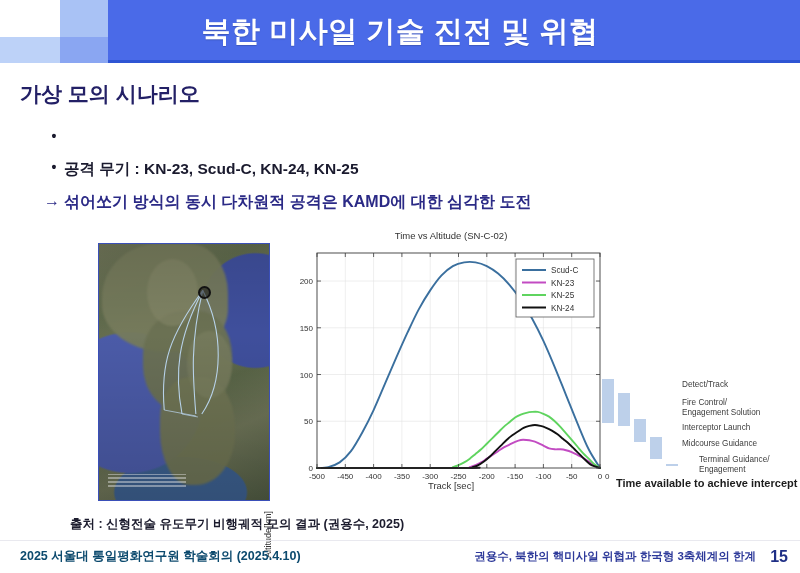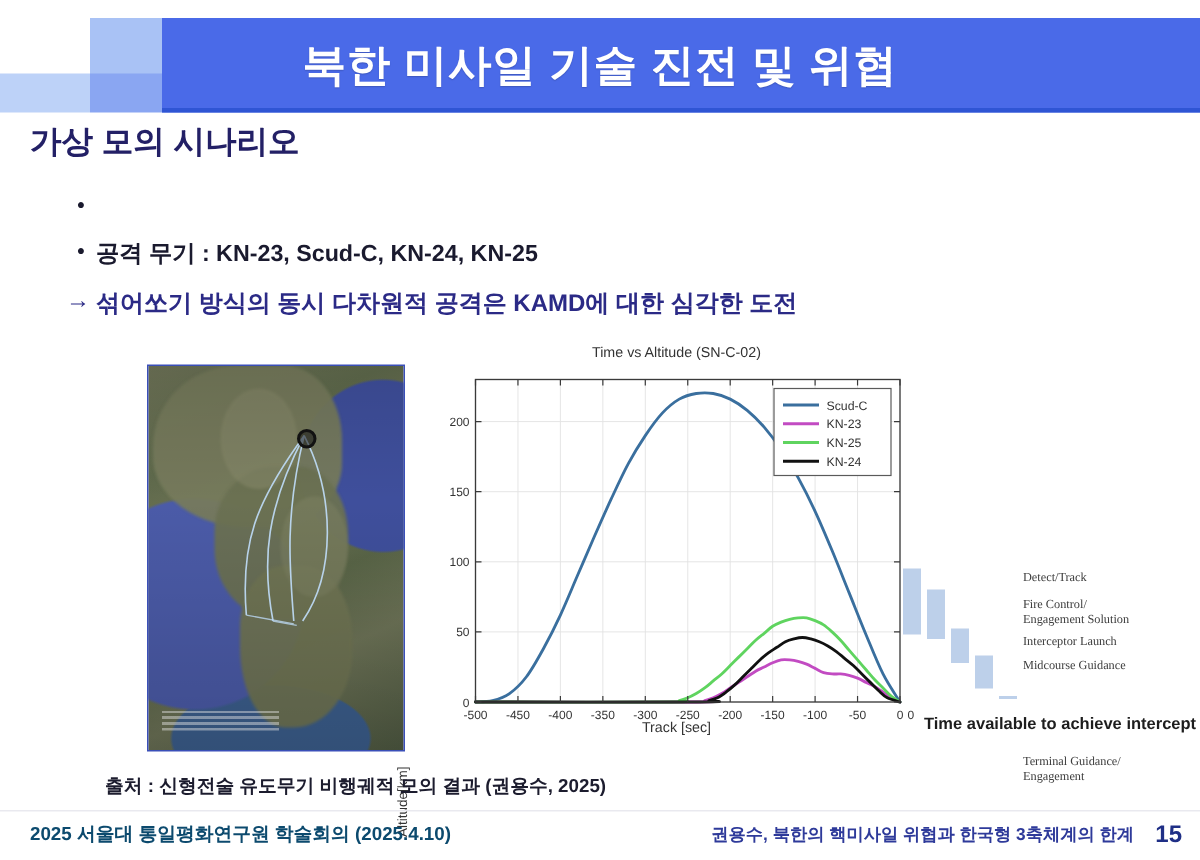--- a/index.html
+++ b/index.html
@@ -3,21 +3,21 @@
 <meta charset="utf-8">
 <style>
   html,body{margin:0;padding:0;}
   body{
     width:800px;height:573px;position:relative;overflow:hidden;
     background:#ffffff;
     font-family:"Liberation Sans","DejaVu Sans",sans-serif;
   }
 
   
-  #header-band{position:absolute;left:0;top:12px;width:800px;height:63px;}
+  #header-band{position:absolute;left:0;top:0;width:800px;height:63px;}
   .hdr-block{position:absolute;}
   #hdr-main{left:108px;top:0;width:692px;height:63px;background:#4a6ae8;}
   #hdr-underline{left:108px;top:60px;width:692px;height:3px;background:#2f55d4;}
   #hdr-sq-a{left:60px;top:0;width:48px;height:55px;background:#a9c2f5;}
   #hdr-sq-b{left:108px;top:0;width:48px;height:36px;background:#7f9cf0;}
   #hdr-sq-c{left:0px;top:37px;width:60px;height:26px;background:#bdd2f8;}
   #hdr-sq-d{left:60px;top:37px;width:48px;height:26px;background:#8aa6f2;}
   #header-title{
     position:absolute;left:0;top:0;width:800px;height:63px;
     display:flex;align-items:center;justify-content:center;
@@ -63,21 +63,21 @@
 
   
   #chart-figure{position:absolute;left:286px;top:228px;width:330px;height:275px;background:#ffffff;}
   #chart-title{position:absolute;left:0;top:2px;width:330px;text-align:center;font-size:9.5px;color:#333;}
   #chart-svg{position:absolute;left:0;top:0;}
   #y-axis-label{position:absolute;left:-23px;top:330px;transform:rotate(-90deg);transform-origin:left top;
     font-size:9px;color:#333;white-space:nowrap;}
   #x-axis-label{position:absolute;left:0;top:252px;width:330px;text-align:center;font-size:9.5px;color:#333;}
 
   
-  #timeline-group{position:absolute;left:598px;top:375px;width:200px;height:120px;font-family:Liberation Serif, serif;}
+  #timeline-group{position:absolute;left:598px;top:375px;width:200px;height:120px;}
   .tl-bar{position:absolute;background:#bdd0ea;}
   .tl-label{position:absolute;font-size:8.2px;color:#3c3c3c;line-height:1.18;white-space:pre-line;}
   #intercept-caption{position:absolute;left:616px;top:477px;font-size:11px;font-weight:bold;color:#1d1d1d;}
 
   
   #source-line{position:absolute;left:70px;top:516px;font-size:12.5px;font-weight:bold;color:#1c1c2e;}
   #footer-rule{position:absolute;left:0;top:540px;width:800px;height:1px;background:#e9e9ef;}
   #footer-left{position:absolute;left:20px;top:548px;font-size:12.5px;font-weight:bold;color:#0c4a6e;}
   #footer-right{position:absolute;right:44px;top:549px;font-size:11.5px;font-weight:bold;color:#2e3a9a;}
   #page-number{position:absolute;right:12px;top:548px;font-size:16px;font-weight:bold;color:#1f2f86;}
@@ -222,21 +222,21 @@
   <div class="tl-bar" style="left:20px;top:18px;width:12px;height:33px;"></div>
   <div class="tl-bar" style="left:36px;top:44px;width:12px;height:23px;"></div>
   <div class="tl-bar" style="left:52px;top:62px;width:12px;height:22px;"></div>
   <div class="tl-bar" style="left:68px;top:89px;width:12px;height:2px;"></div>
 
   <div class="tl-label" style="left:84px;top:5px;">Detect/Track</div>
   <div class="tl-label" style="left:84px;top:23px;">Fire Control/
 Engagement Solution</div>
   <div class="tl-label" style="left:84px;top:48px;">Interceptor Launch</div>
   <div class="tl-label" style="left:84px;top:64px;">Midcourse Guidance</div>
-  <div class="tl-label" style="left:84px;top:80px;margin-top:48px;">Terminal Guidance/
+  <div class="tl-label" style="left:101px;top:80px;">Terminal Guidance/
 Engagement</div>
 </div>
 <div id="intercept-caption">Time available to achieve intercept</div>
 
 <div id="source-line">출처 : 신형전술 유도무기 비행궤적 모의 결과 (권용수, 2025)</div>
 <div id="footer-rule"></div>
 <div id="footer-left">2025 서울대 통일평화연구원 학술회의 (2025.4.10)</div>
 <div id="footer-right">권용수, 북한의 핵미사일 위협과 한국형 3축체계의 한계</div>
 <div id="page-number">15</div>
 

